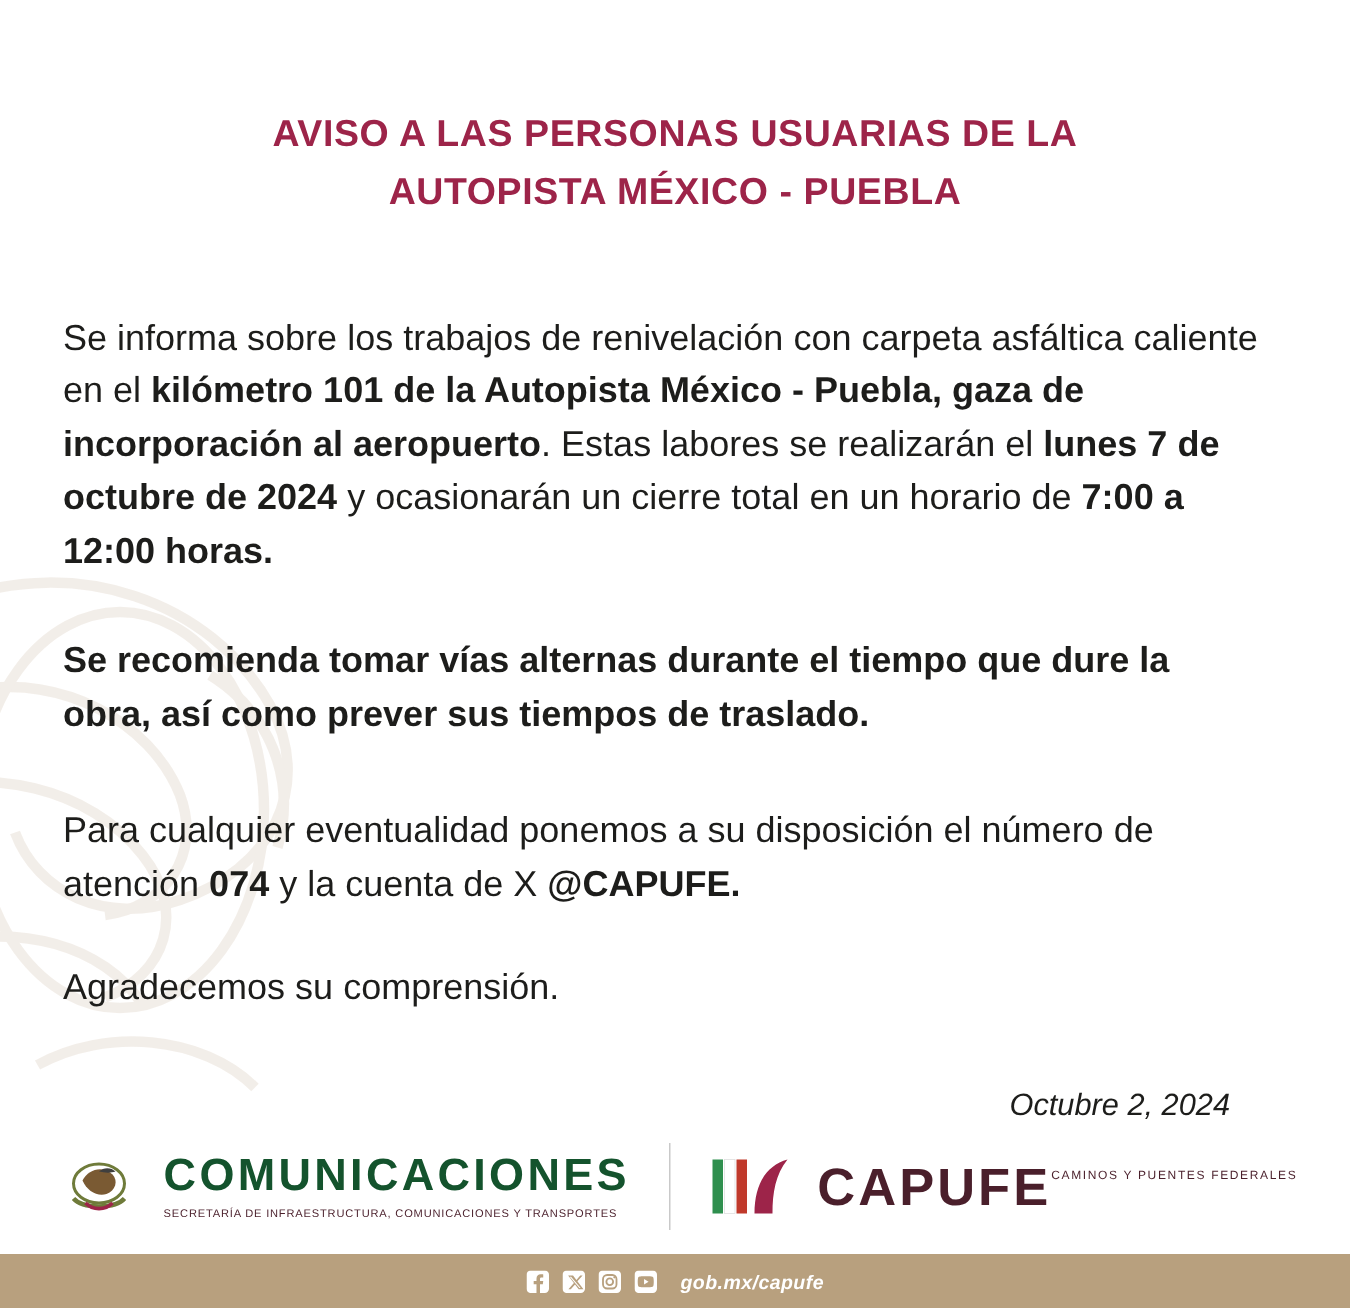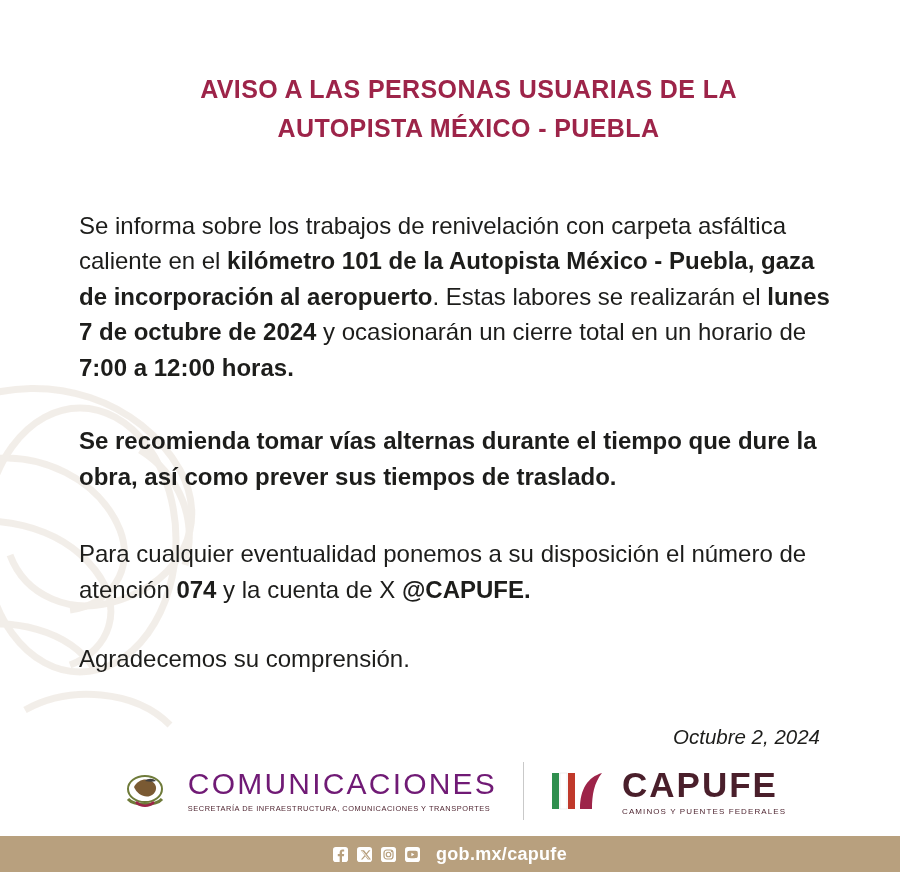--- a/index.html
+++ b/index.html
@@ -13,21 +13,20 @@
     font-family: "Liberation Sans", sans-serif;
     overflow: hidden;
   }
   .page {
     position: relative;
     width: 900px;
     height: 872px;
     background: #ffffff;
     box-sizing: border-box;
     overflow: hidden;
-    padding-left: 37px;
   }
   
   .watermark {
     position: absolute;
     left: -70px;
     top: 330px;
     width: 330px;
     height: 430px;
     opacity: 0.5;
     pointer-events: none;
@@ -102,23 +101,23 @@
     margin-right: 12px;
     flex: none;
   }
   .comm-text {
     display: flex;
     flex-direction: column;
     justify-content: center;
   }
   .comm-title {
     font-size: 30px;
-    font-weight: normal;
+    font-weight: bold;
     letter-spacing: 2.2px;
-    color: #701a75;
+    color: #14532d;
     line-height: 1;
   }
   .comm-sub {
     margin-top: 6px;
     font-size: 7.4px;
     letter-spacing: 0.55px;
     color: #4a1f2b;
     line-height: 1.1;
   }
   .divider {
@@ -132,21 +131,21 @@
     align-items: center;
   }
   .capufe-flag {
     width: 58px;
     height: 44px;
     margin-right: 14px;
     flex: none;
   }
   .capufe-text {
     display: flex;
-    flex-direction: column;
+    flex-direction: row;
   }
   .capufe-title {
     font-size: 35px;
     font-weight: bold;
     letter-spacing: 2px;
     color: #4a1f2b;
     line-height: 1;
   }
   .capufe-sub {
     margin-top: 5px;
@@ -175,24 +174,25 @@
   }
   .soc-icon {
     width: 15px;
     height: 15px;
     display: inline-flex;
     align-items: center;
     justify-content: center;
   }
   .site-url {
     color: #ffffff;
-    font-size: 18px;
+    font-size: 13px;
     font-weight: bold;
     letter-spacing: 0.3px;
     margin-left: 7px;
+    font-style: italic;
   }
 </style>
 </head>
 <body>
 
 <div class="page">
 
   <svg class="watermark" viewBox="0 0 330 430" aria-hidden="true">
     <g fill="none" stroke="#e7ded4" stroke-width="7">
       <path d="M40 70 C120 40 210 70 250 140 C280 195 250 250 190 270 C140 287 95 265 80 225"></path>

